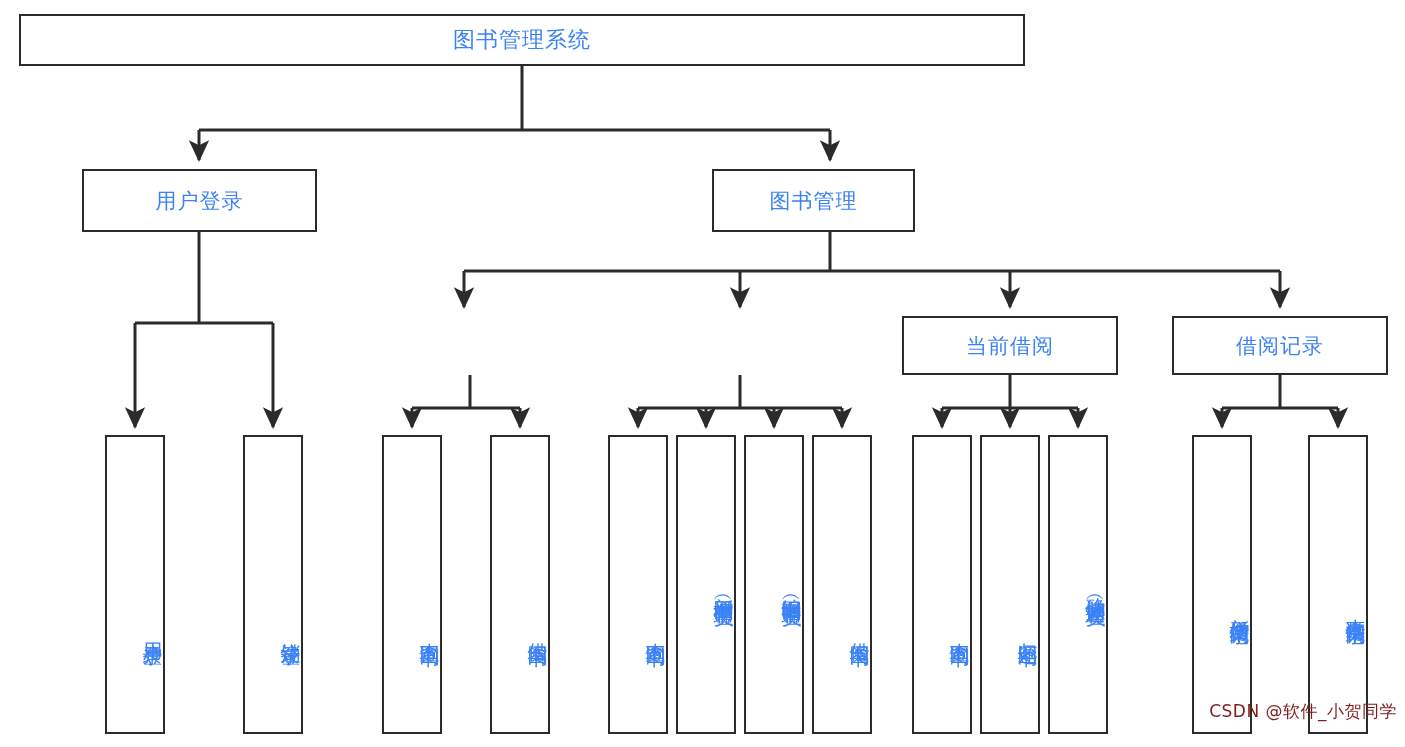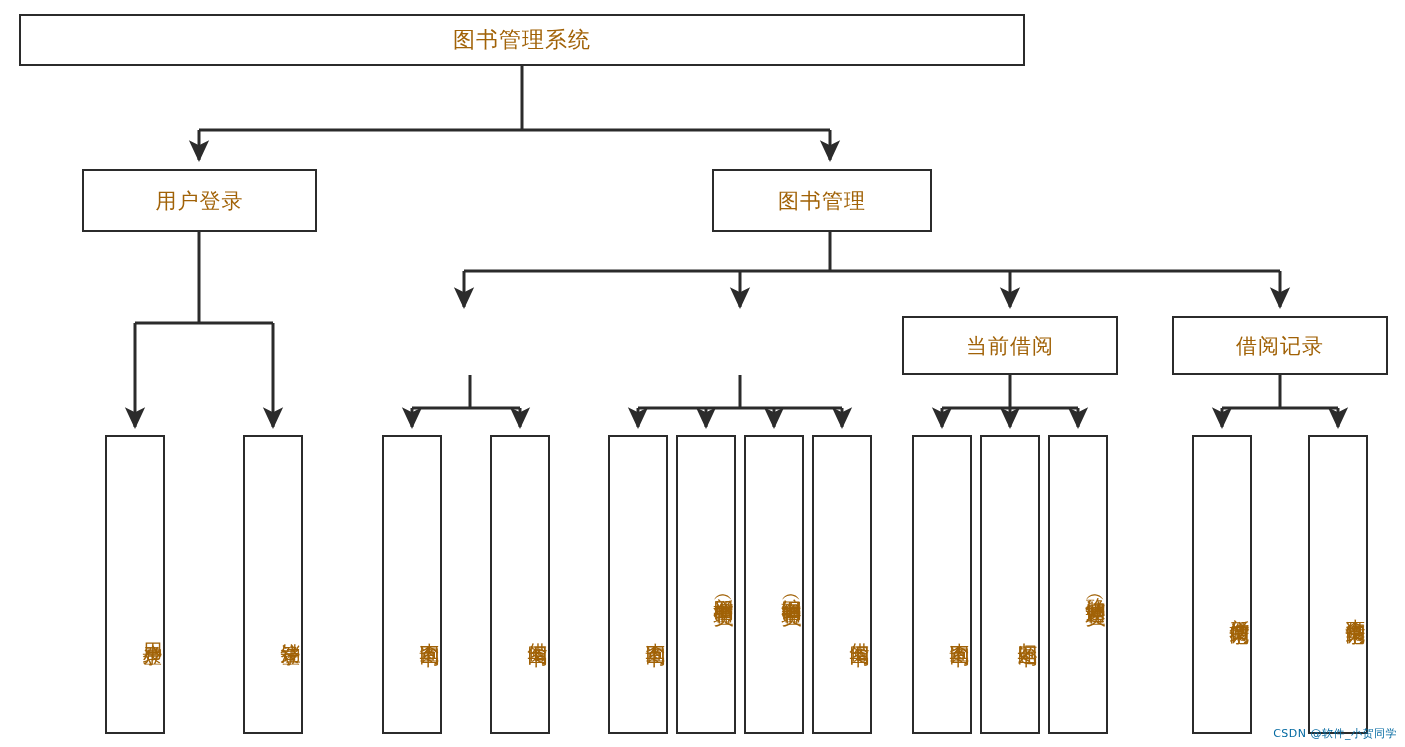--- a/index.html
+++ b/index.html
@@ -25,21 +25,21 @@
     height: 747px;
   }
   .node {
     position: absolute;
     box-sizing: border-box;
     border: 2.5px solid #2b2b2b;
     background: #ffffff;
     display: flex;
     align-items: center;
     justify-content: center;
-    color: #a16207;
+    color: #3b82f6;
   }
   .node.h-node {
     font-size: 21px;
     letter-spacing: 1px;
   }
   .node.v-node {
     font-size: 20px;
     writing-mode: vertical-rl;
     text-orientation: upright;
     align-items: flex-start;
@@ -52,23 +52,23 @@
     writing-mode: vertical-rl;
     text-orientation: upright;
     white-space: nowrap;
   }
   .node.root {
     font-size: 22px;
   }
   #watermark {
     position: absolute;
     right: 8px;
-    bottom: 6px;
-    font-size: 11px;
-    color: #0369a1;
+    bottom: 24px;
+    font-size: 17px;
+    color: #7f1d1d;
     letter-spacing: 0.5px;
     white-space: nowrap;
     pointer-events: none;
   }
 </style>
 </head>
 <body>
 
 <div id="canvas">
 
@@ -122,21 +122,21 @@
     </g>
   </svg>
 
   <div class="node h-node root" style="left:19px; top:14px; width:1006px; height:52px;">
     <span>图书管理系统</span>
   </div>
 
   <div class="node h-node" style="left:82px; top:169px; width:235px; height:63px;">
     <span>用户登录</span>
   </div>
-  <div class="node h-node" style="left:712px; top:169px; width:220px; height:63px;">
+  <div class="node h-node" style="left:712px; top:169px; width:203px; height:63px;">
     <span>图书管理</span>
   </div>
 
   <div class="node h-node" style="left:902px; top:316px; width:216px; height:59px;">
     <span>当前借阅</span>
   </div>
   <div class="node h-node" style="left:1172px; top:316px; width:216px; height:59px;">
     <span>借阅记录</span>
   </div>
 

